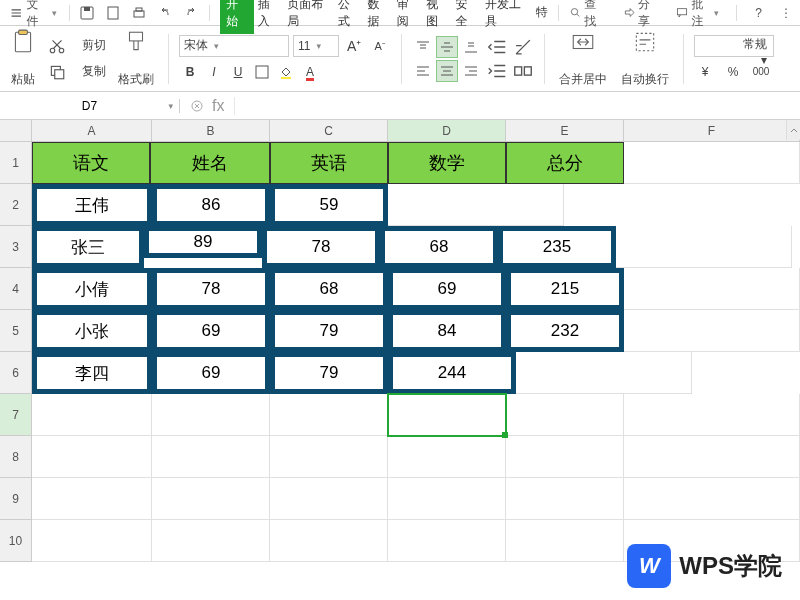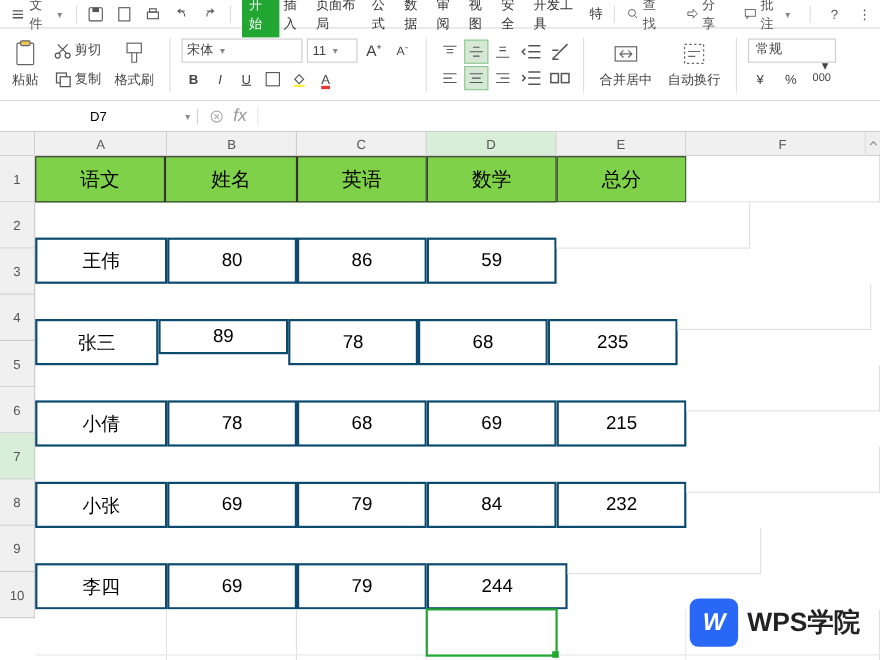--- a/index.html
+++ b/index.html
@@ -16,38 +16,38 @@
 .menubar .tabs { display: flex; align-items: center; margin-left: 4px; }
 .menubar .tab { padding: 4px 4px; cursor: pointer; color: #333; font-size: 12px; }
 .menubar .tab.active { background: #22a832; color: #fff; padding: 4px 6px; }
 .menubar .right { margin-left: auto; display: flex; align-items: center; gap: 10px; }
 .menubar .right-item { display: flex; align-items: center; gap: 3px; padding: 2px 4px; }
 .menubar .right-item svg { width: 15px; height: 15px; }
 
 
 .ribbon { height: 66px; background: #fff; border-bottom: 1px solid #d0d0d0; display: flex; align-items: center; padding: 4px 6px; gap: 6px; font-size: 12px; color: #444; }
 .rib-group { display: flex; align-items: center; gap: 4px; }
-.rib-btn { display: flex; flex-direction: column; align-items: center; justify-content: center; padding: 2px 4px; gap: 2px; }
+.rib-btn { display: flex; flex-direction: column; align-items: center; justify-content: center; padding: 2px 4px; gap: 16px; }
 .rib-btn.row { flex-direction: row; }
 .rib-btn svg { width: 18px; height: 18px; }
 .rib-btn-lg svg { width: 26px; height: 26px; }
 .rib-sep { width: 1px; height: 50px; background: #e0e0e0; margin: 0 4px; }
 .rib-col { display: flex; flex-direction: column; gap: 4px; }
 .font-select { display: flex; align-items: center; border: 1px solid #ccc; height: 22px; padding: 0 4px; font-size: 12px; background: #fff; }
 .font-select .arr { margin-left: 6px; font-size: 9px; color: #888; }
 .fmt-btns { display: flex; gap: 2px; }
 .fmt-btn { width: 22px; height: 22px; display: flex; align-items: center; justify-content: center; }
 .fmt-btn svg { width: 16px; height: 16px; }
 .align-grid { display: grid; grid-template-columns: repeat(3, 22px); grid-template-rows: repeat(2, 22px); gap: 2px; }
 .align-btn { display: flex; align-items: center; justify-content: center; }
 .align-btn.active { background: #d5e8d5; border: 1px solid #8bc98b; }
 .align-btn svg { width: 16px; height: 16px; }
 .indent-col { display: flex; flex-direction: column; gap: 2px; }
 .indent-btn { width: 22px; height: 22px; display: flex; align-items: center; justify-content: center; }
-.num-select { display: flex; align-items: flex-start; border: 1px solid #ccc; height: 22px; padding: 0 6px; font-size: 12px; flex-direction: column; }
+.num-select { display: flex; align-items: flex-end; border: 1px solid #ccc; height: 22px; padding: 0 6px; font-size: 12px; flex-direction: column; }
 .num-row { display: flex; gap: 6px; }
 
 
 .formula-bar { height: 28px; border-bottom: 1px solid #d0d0d0; display: flex; align-items: center; background: #fff; }
 .name-box { width: 180px; border-right: 1px solid #d0d0d0; display: flex; align-items: center; justify-content: center; padding: 0 8px; font-size: 12px; position: relative; }
 .name-box .arr { position: absolute; right: 6px; font-size: 9px; color: #888; }
 .fb-btns { display: flex; align-items: center; gap: 8px; padding: 0 10px; border-right: 1px solid #e8e8e8; color: #999; }
 .fb-btns svg { width: 14px; height: 14px; }
 .fb-input { flex: 1; padding: 0 8px; font-size: 12px; }
 
@@ -57,21 +57,21 @@
 .col-headers { position: absolute; left: 32px; top: 0; height: 22px; display: flex; }
 .col-h { height: 22px; background: #f0f0f0; border-right: 1px solid #ccc; border-bottom: 1px solid #ccc; display: flex; align-items: center; justify-content: center; font-size: 12px; color: #555; }
 .col-h.sel { background: #d8eed8; }
 .row-headers { position: absolute; left: 0; top: 22px; width: 32px; }
 .row-h { width: 32px; background: #f0f0f0; border-right: 1px solid #ccc; border-bottom: 1px solid #ccc; display: flex; align-items: center; justify-content: center; font-size: 12px; color: #555; }
 .row-h.sel { background: #d8eed8; }
 .cells { position: absolute; left: 32px; top: 22px; }
 .cell-row { display: flex; }
 .cell { border-right: 1px solid #e0e0e0; border-bottom: 1px solid #e0e0e0; display: flex; align-items: center; justify-content: center; font-size: 17px; background: #fff; }
 .cell.th { background: #7fd14a; border: 1px solid #333; font-size: 18px; }
-.cell.td { border: 2px solid #0c4a6e; background: #fff; margin-top: 32px; }
+.cell.td { border: 5px solid #0c4a6e; background: #fff; }
 .cell.sel { outline: 2px solid #22a832; outline-offset: -1px; position: relative; z-index: 2; }
 .sel-handle { position: absolute; width: 6px; height: 6px; background: #22a832; right: -3px; bottom: -3px; }
 
 
 .watermark { position: absolute; right: 18px; bottom: 12px; display: flex; align-items: center; gap: 8px; }
 .watermark .logo { width: 44px; height: 44px; background: #2968f6; border-radius: 8px; display: flex; align-items: center; justify-content: center; color: #fff; font-weight: bold; font-size: 22px; font-style: italic; }
 .watermark .text { font-size: 24px; font-weight: bold; color: #222; }
 
 .scrollbar-top { position: absolute; right: 0; top: 120px; width: 14px; height: 20px; background: #eee; border-left: 1px solid #ddd; display:flex; align-items:center; justify-content:center; }
 .scrollbar-top svg { width:10px; height:10px; }
@@ -337,21 +337,21 @@
 <div class="formula-bar">
   <div class="name-box">
     <span>D7</span>
     <span class="arr">▾</span>
   </div>
   <div class="fb-btns">
     <svg viewBox="0 0 14 14">
         <circle cx="7" cy="7" r="5" fill="none" stroke="#aaa"></circle>
         <path d="M5 5l4 4M9 5l-4 4" stroke="#aaa"></path>
       </svg>
-    <span style="font-style:italic">fx</span>
+    <span style="">fx</span>
   </div>
   <div class="fb-input"></div>
 </div>
 
 <div class="sheet-wrap">
   <div class="corner"></div>
   <div class="col-headers" id="col-headers">
       <div class="col-h" style="width: 120px;">A</div>
       <div class="col-h" style="width: 118px;">B</div>
       <div class="col-h" style="width: 118px;">C</div>
@@ -388,23 +388,20 @@
         <div class="cell th" style="width: 118px; height: 42px;">
           <span>总分</span>
         </div>
         <div class="cell" style="width: 176px; height: 42px;"></div>
       </div>
       <div class="cell-row">
         <div class="cell td" style="width: 120px; height: 42px;">
           <span>王伟</span>
         </div>
         <div class="cell td" style="width: 118px; height: 42px;">
-          <span>80</span>
-        </div>
-        <div class="cell td" style="width: 118px; height: 42px;">
           <span>86</span>
         </div>
         <div class="cell td" style="width: 118px; height: 42px;">
           <span>59</span>
         </div>
         <div class="cell" style="width: 176px; height: 42px;"></div>
       </div>
       <div class="cell-row">
         <div class="cell td" style="width: 112px; height: 42px;">
           <span>张三</span>

